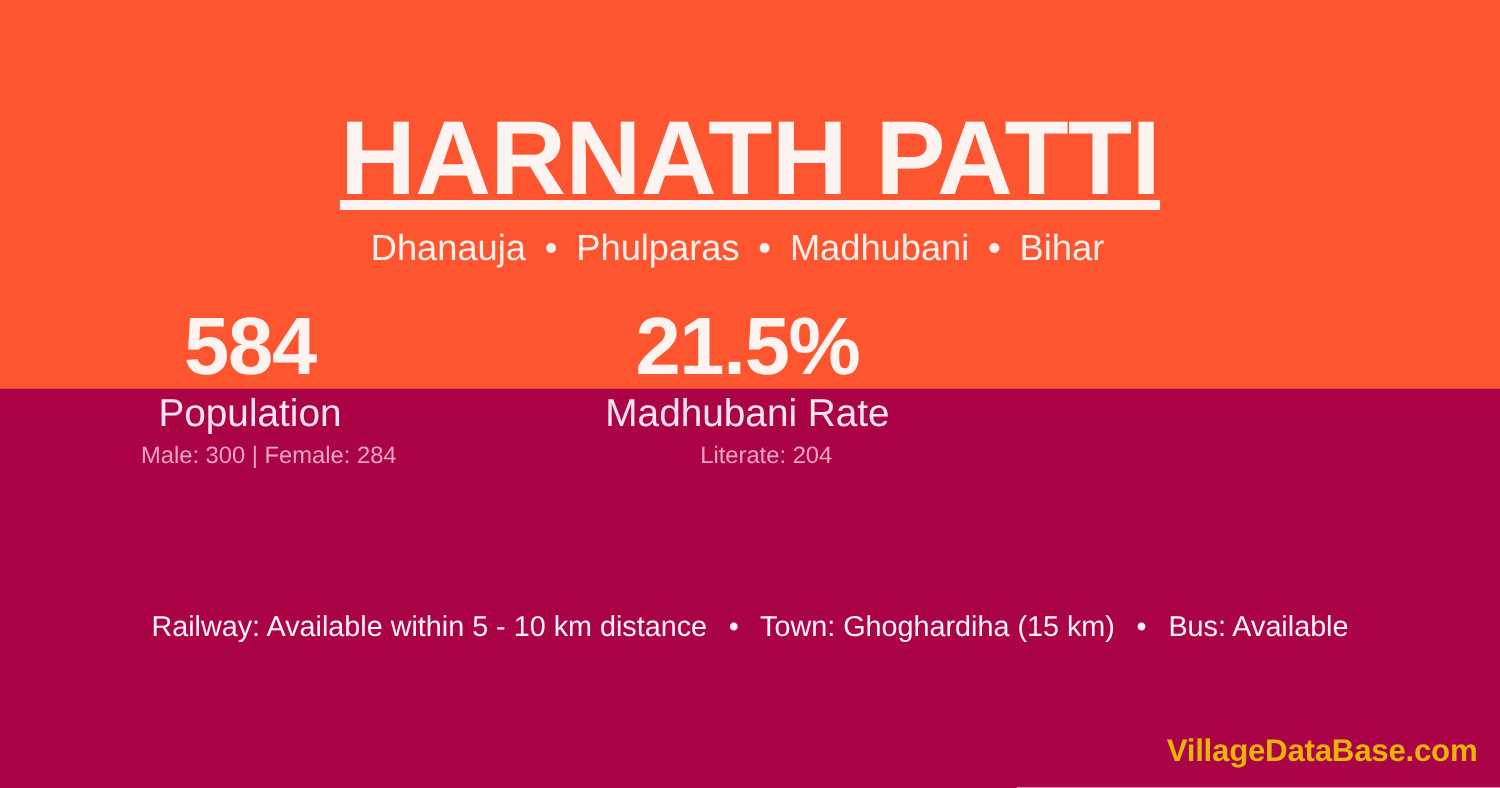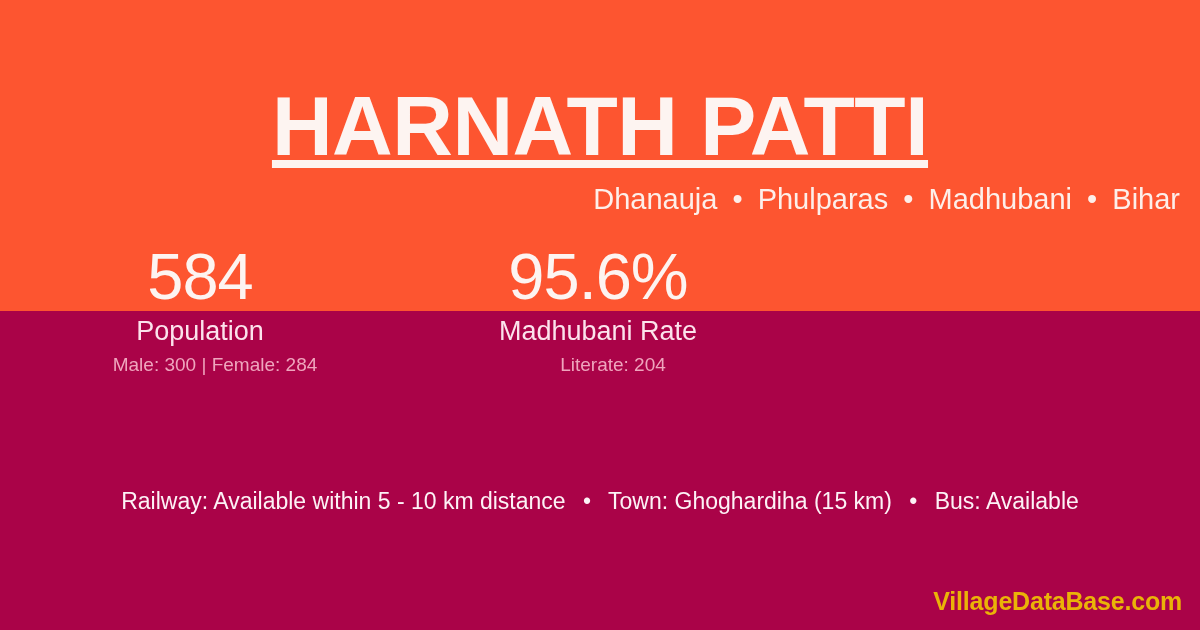--- a/index.html
+++ b/index.html
@@ -42,21 +42,21 @@
     white-space: nowrap;
     text-decoration: underline;
   }
 
   
   #village-location {
     position: absolute;
     left: 0;
     top: 181px;
     width: 1180px;
-    text-align: right;
+    text-align: center;
     color: #FDEFEA;
     font-size: 29px;
     line-height: 36px;
     font-weight: 400;
     white-space: nowrap;
   }
   #village-location .sep {
     padding: 0 7px;
     color: #FDEFEA;
   }
@@ -75,28 +75,28 @@
     text-align: center;
   }
   .stat-block.pop   { width: 400px; }
   .stat-block.house { width: 400px; }
   .stat-block.lit   { width: 400px; }
 
   .stat-value {
     color: #FDF4F1;
     font-size: 65px;
     line-height: 68px;
-    font-weight: 400;
+    font-weight: 700;
     letter-spacing: -1px;
     white-space: nowrap;
   }
   .stat-label {
     margin-top: 3px;
     color: #FCE3EC;
-    font-size: 27px;
+    font-size: 31px;
     line-height: 34px;
     font-weight: 400;
     white-space: nowrap;
   }
   .stat-sub {
     margin-top: 5px;
     color: #EFA5BD;
     font-size: 19px;
     line-height: 24px;
     font-weight: 400;
@@ -161,21 +161,21 @@
   <div id="stats-row">
 
     <div class="stat-block pop">
       <div class="stat-value">584</div>
       <div class="stat-label">Population</div>
       <div class="stat-sub">Male: 300 | Female: 284</div>
     </div>
 
 
     <div class="stat-block lit">
-      <div class="stat-value">95.6%</div>
+      <div class="stat-value">21.5%</div>
       <div class="stat-label">Madhubani Rate</div>
       <div class="stat-sub">Literate: 204</div>
     </div>
 
   </div>
 
   <div id="amenities-line">
     <span>Railway: Available within 5 - 10 km distance</span>
     <span class="sep">•</span>
     <span>Town: Ghoghardiha (15 km)</span>

